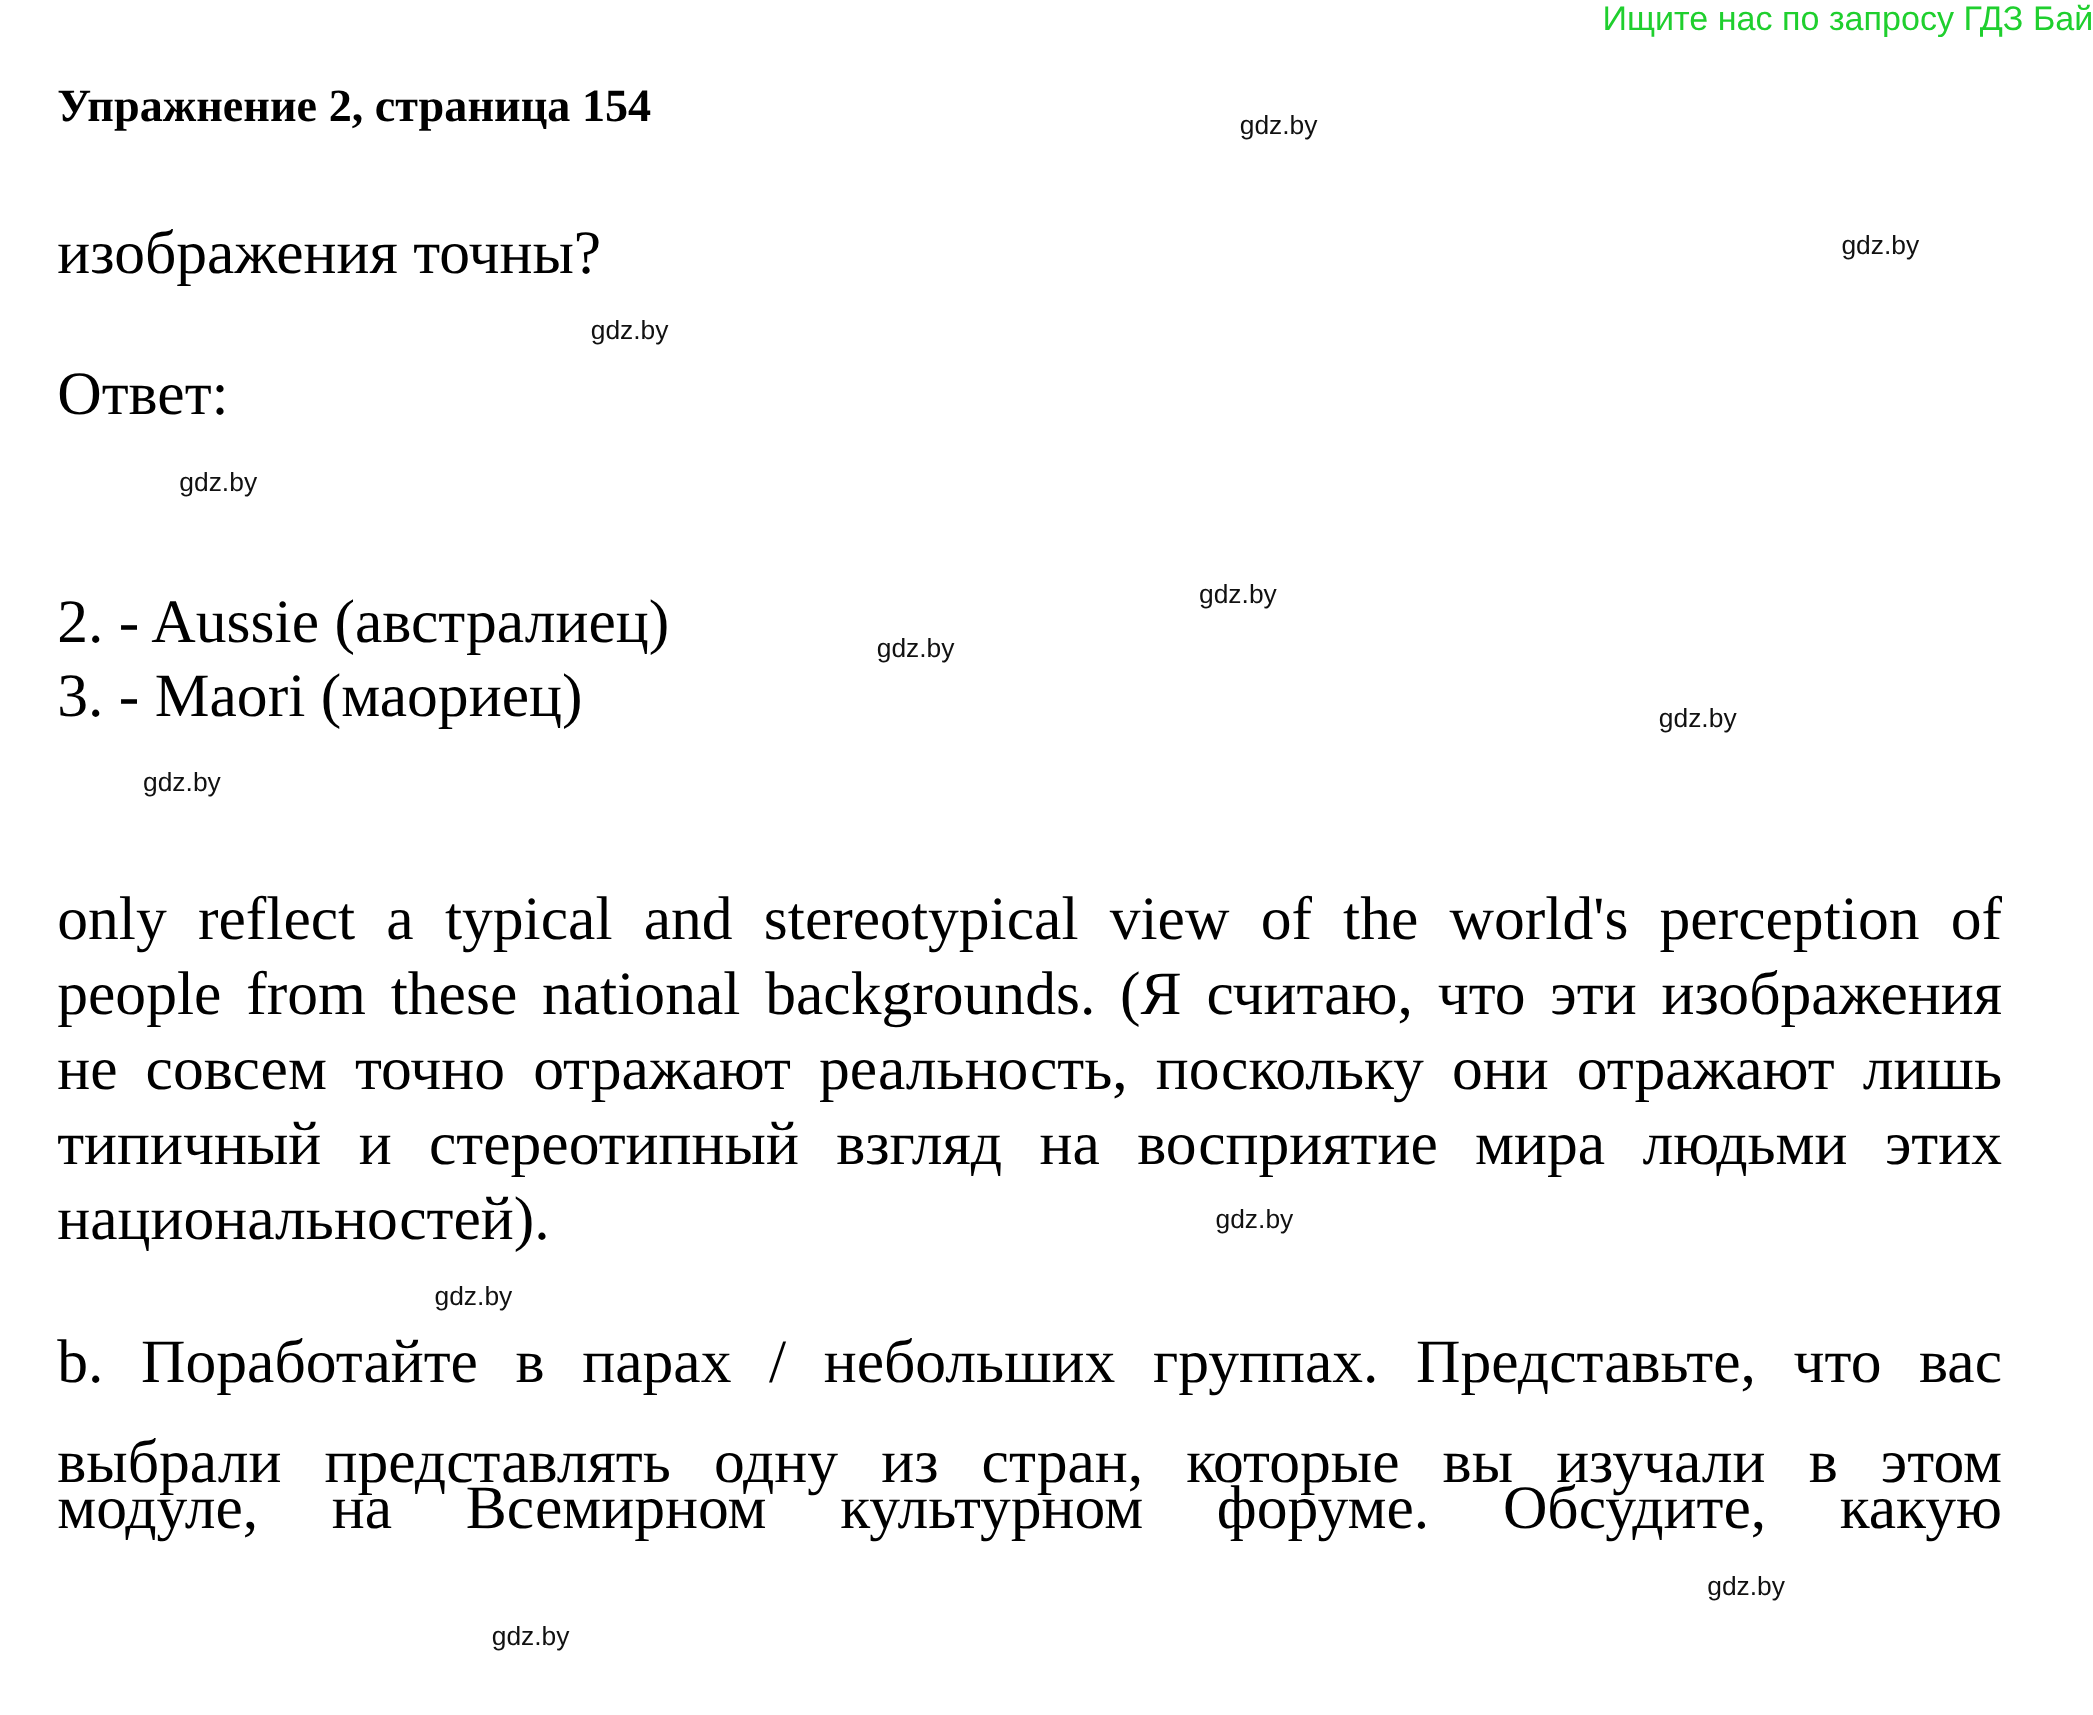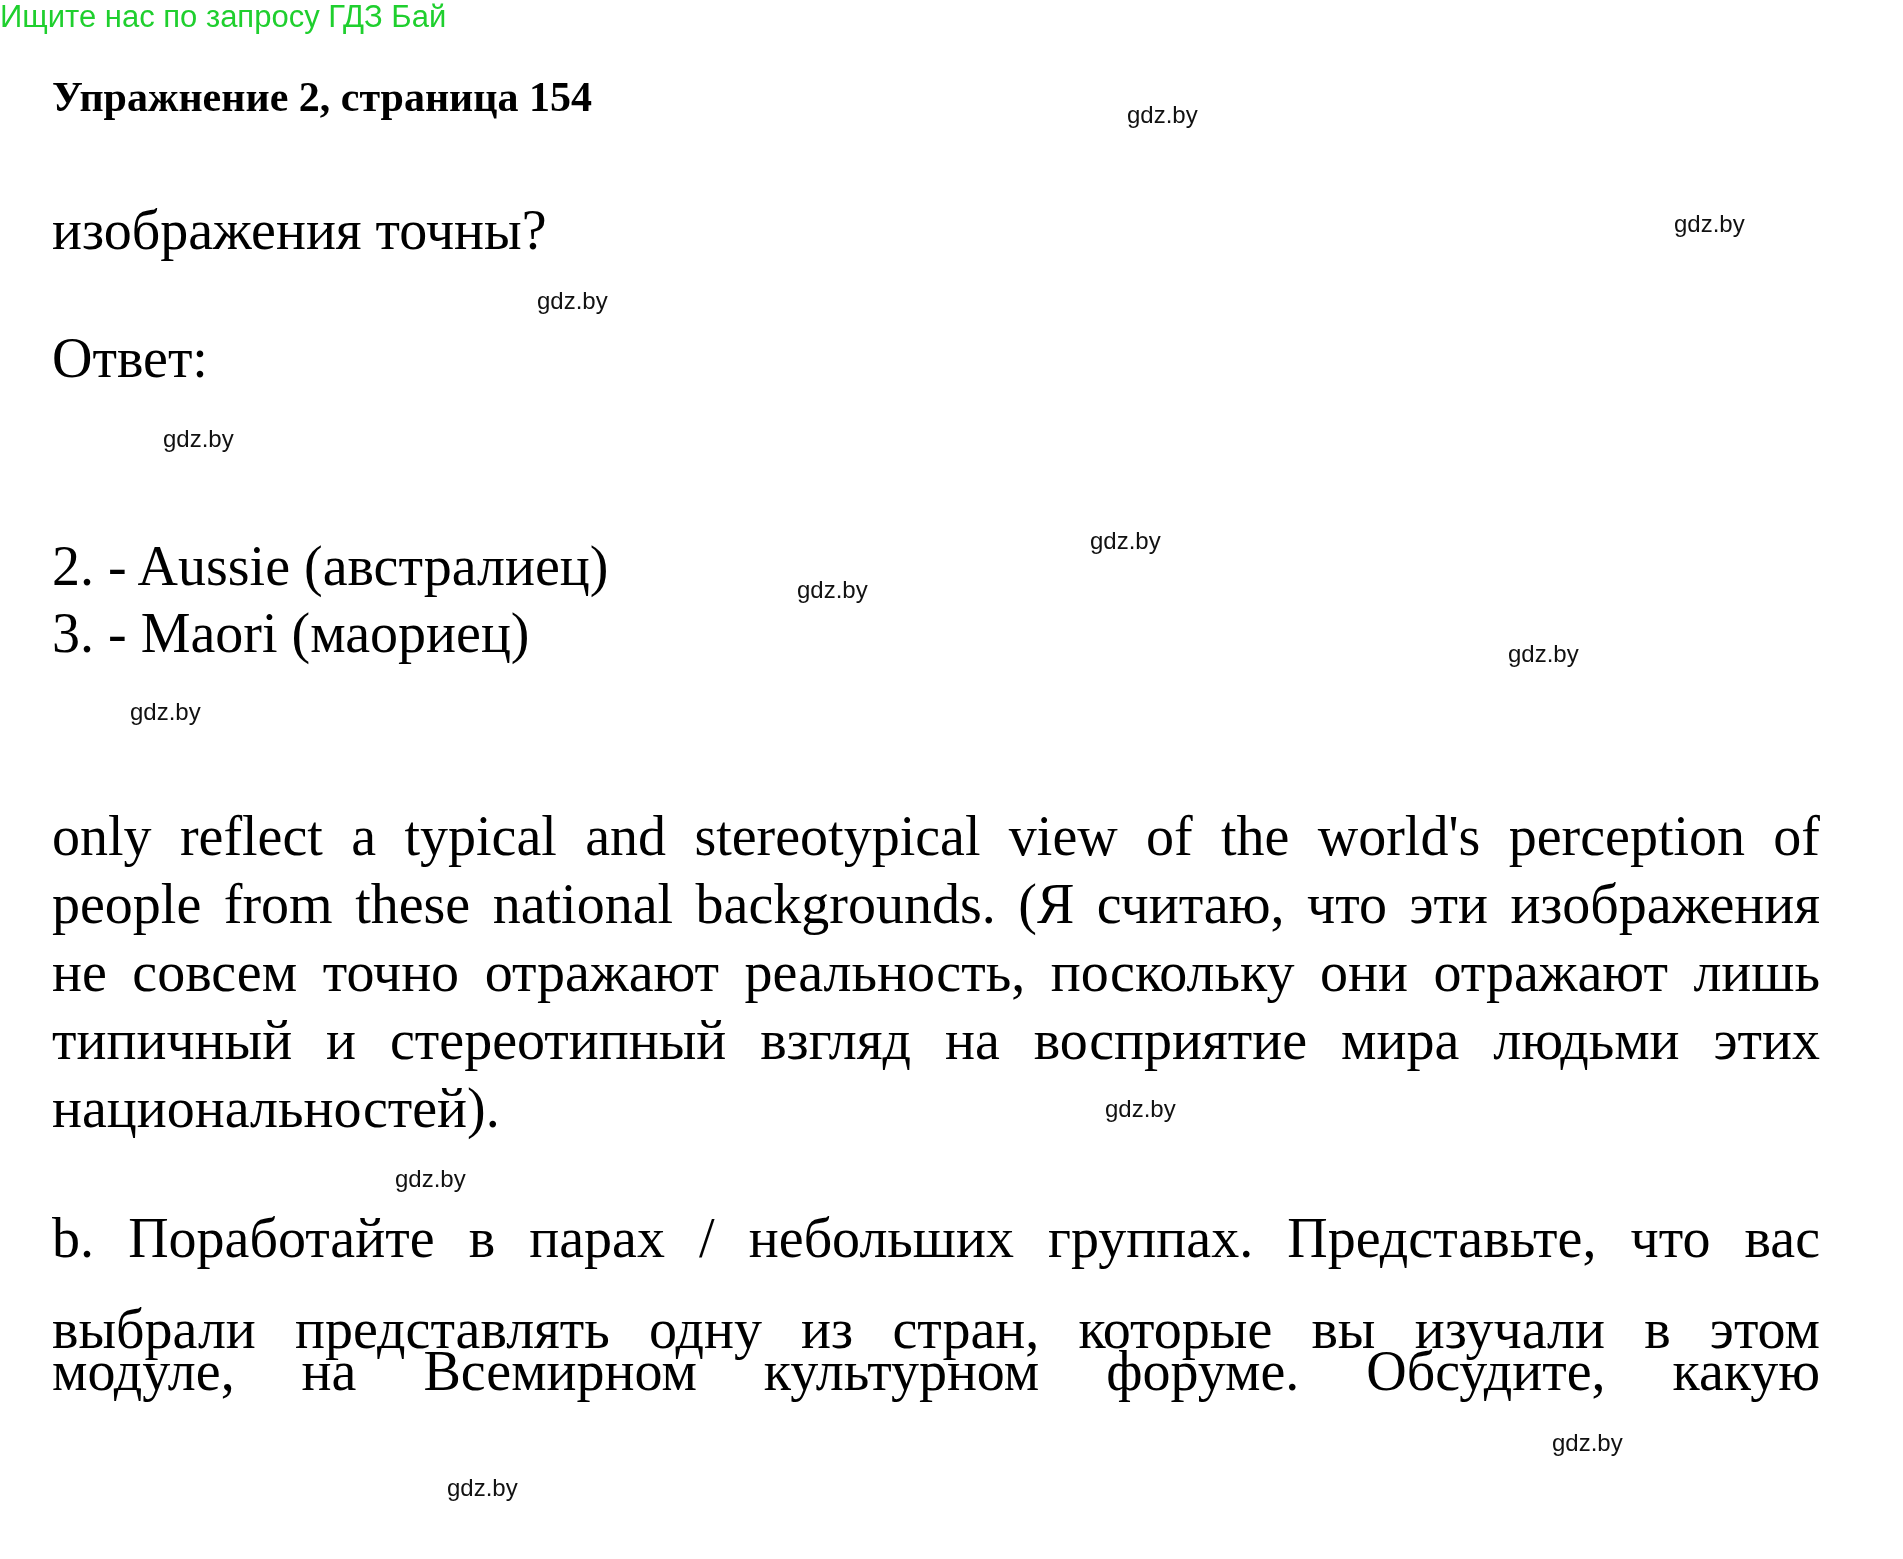--- a/index.html
+++ b/index.html
@@ -1,21 +1,21 @@
 <!DOCTYPE html>
 <html><head>
 <meta charset="utf-8">
 <style>
   html, body { margin: 0; padding: 0; background: #ffffff; }
   body { width: 1903px; height: 1559px; position: relative; overflow: hidden; }
   .page { position: absolute; left: 0; top: 0; width: 1903px; height: 1559px; background: #fff; }
 
   .banner {
     position: absolute; left: 0; top: 0; width: 1903px; height: 34px;
-    text-align: left; font-family: "Liberation Sans", sans-serif;
+    text-align: right; font-family: "Liberation Sans", sans-serif;
     font-size: 31px; line-height: 34px; color: #1fcf2e;
   }
 
   .serif { font-family: "Liberation Serif", serif; color: #000; }
 
   .heading {
     position: absolute; left: 52px; top: 62px;
     font-size: 42px; font-weight: bold; line-height: 70px; white-space: nowrap;
   }
 

